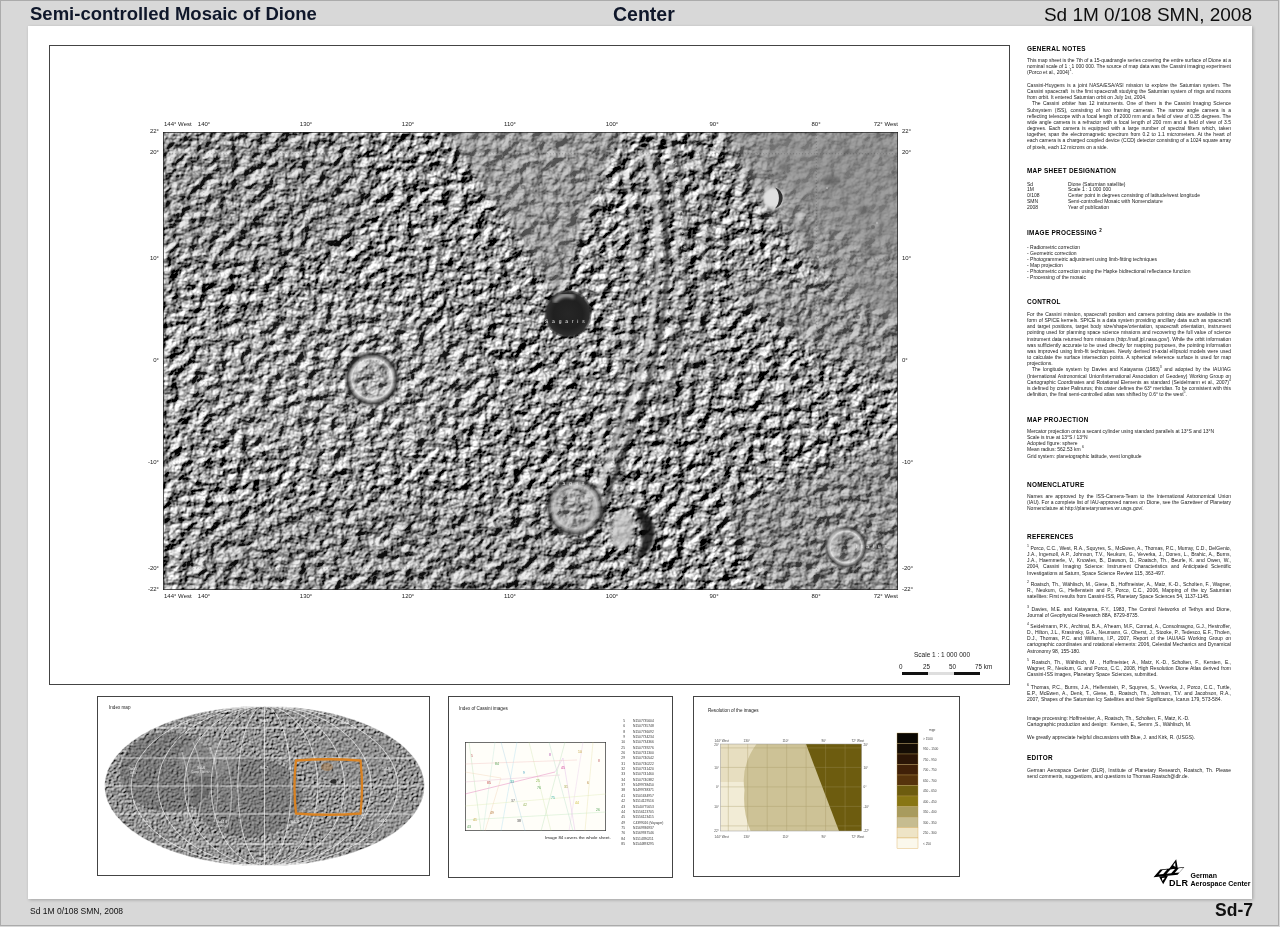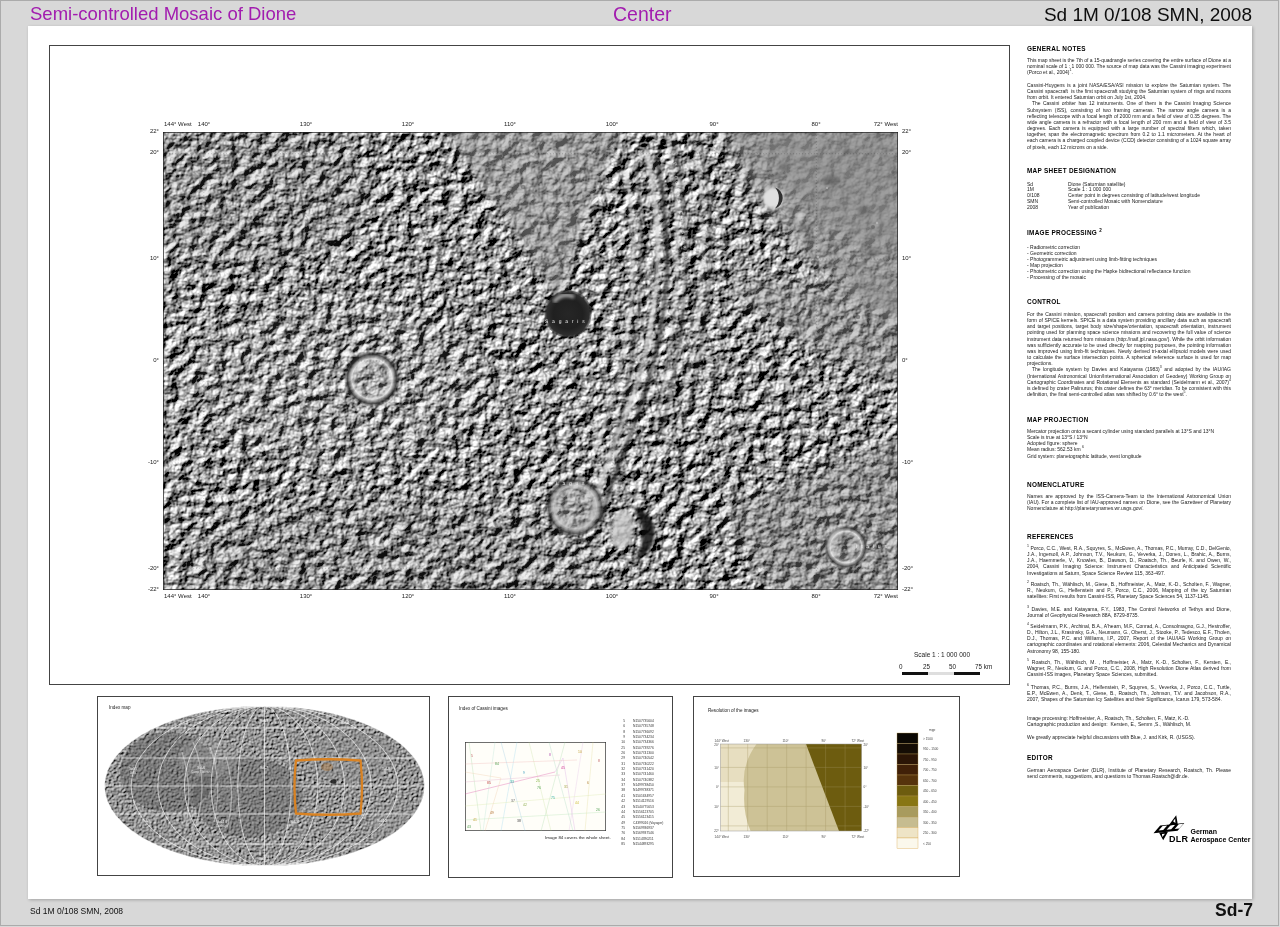--- a/index.html
+++ b/index.html
@@ -1,18 +1,18 @@
 <!DOCTYPE html>
 <html><head>
 <meta charset="utf-8">
 <style>
   html,body{margin:0;padding:0}
   body{width:1280px;height:927px;background:#d8d8d8;font-family:"Liberation Sans",sans-serif;position:relative;overflow:hidden;will-change:transform}
   .pageborder{position:absolute;left:0;top:0;width:1277px;height:924px;border:1px solid #ababab}
-  .htitle{position:absolute;top:3px;font-weight:normal;font-size:18.5px;color:#a21caf}
+  .htitle{position:absolute;top:3px;font-weight:bold;font-size:18.5px;color:#0f172a}
   .hright{position:absolute;top:3.5px;font-size:19px;color:#0d0d0d}
   .sheet{position:absolute;left:28px;top:26px;width:1224px;height:873px;background:#ffffff;box-shadow:1px 1px 3px rgba(0,0,0,0.25)}
   .mapframe{position:absolute;left:49px;top:45px;width:961px;height:640px;border:1px solid #444;box-sizing:border-box}
   .maplab{position:absolute;font-size:6px;color:#1a1a1a;white-space:nowrap}
   .mlc{transform:translateX(-50%)}
   .mlr{transform:translateX(-100%)}
   .rc{position:absolute;left:1027px;width:204px;font-size:5px;color:#1a1a1a;line-height:6.15px;text-align:justify}
   .rch{position:absolute;left:1027px;font-weight:bold;font-size:6.4px;letter-spacing:0.3px;color:#000;white-space:nowrap}
   sup{font-size:3.5px;vertical-align:super;line-height:0}
   .panel{position:absolute;background:#fff;border:1px solid #444;box-sizing:border-box}
@@ -469,21 +469,21 @@
     <text x="26" y="71.5">400 - 450</text>
     <text x="26" y="82">350 - 400</text>
     <text x="26" y="92.5">300 - 350</text>
     <text x="26" y="103">250 - 300</text>
     <text x="26" y="113.5">&lt; 250</text>
   </g>
 </g>
 </svg>
 </div>
 
-<div id="dlr" style="position:absolute;left:1148px;top:810px;width:110px;height:36px">
+<div id="dlr" style="position:absolute;left:1148px;top:854px;width:110px;height:36px">
 <svg width="110" height="36" viewBox="0 0 110 36">
 <g fill="#000" fill-rule="evenodd">
   <path d="M 5.5 23.2 L 12.2 15.6 L 36.3 13.1 L 29.6 20.7 Z
            M 14.6 16.0 L 19.2 15.5 L 15.2 20.1 L 10.6 20.6 Z
            M 22.6 15.2 L 27.2 14.7 L 23.2 19.3 L 18.6 19.8 Z
            M 30.7 14.3 L 35.3 13.8 L 31.3 18.4 L 26.7 18.9 Z"></path>
   <path d="M 28.2 5.2 L 20.6 15.5 L 29.8 14.5 Z M 25.1 11.3 L 27.2 8.5 L 27.4 13.1 Z"></path>
   <path d="M 15.2 30.2 L 11.0 22.5 L 20.0 21.7 Z M 13.9 24.1 L 17.0 23.8 L 14.4 27.0 Z"></path>
 </g>
 <text x="21" y="32" font-family="Liberation Sans,sans-serif" font-weight="bold" font-size="9px" fill="#000" letter-spacing="0.3">DLR</text>

